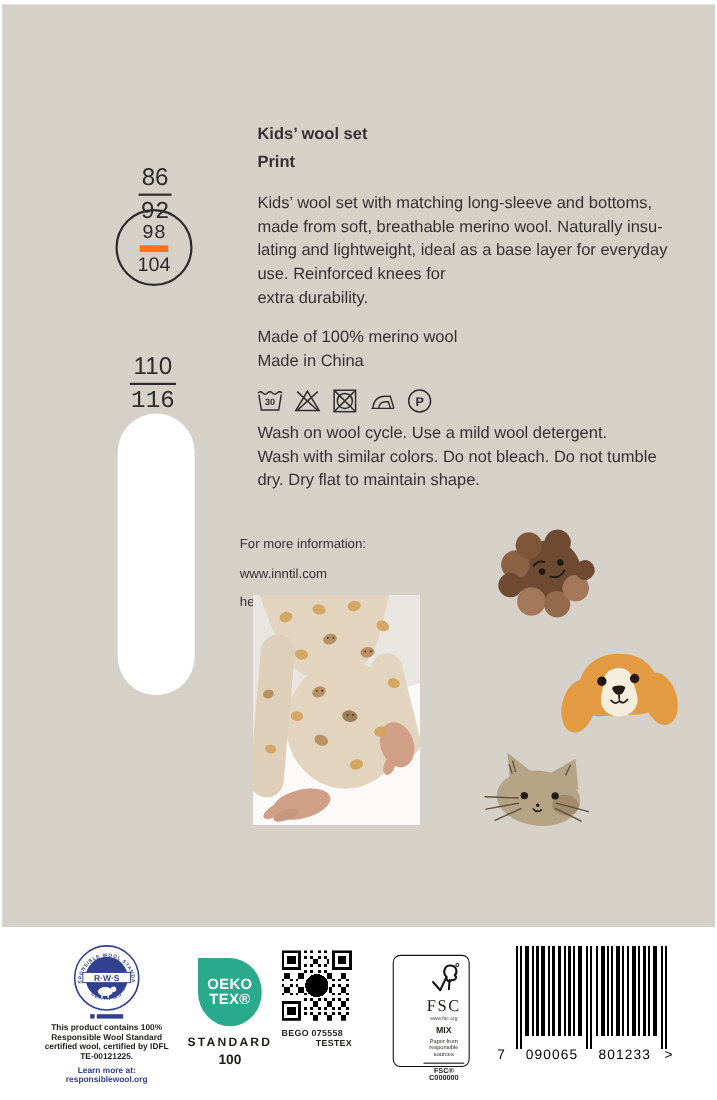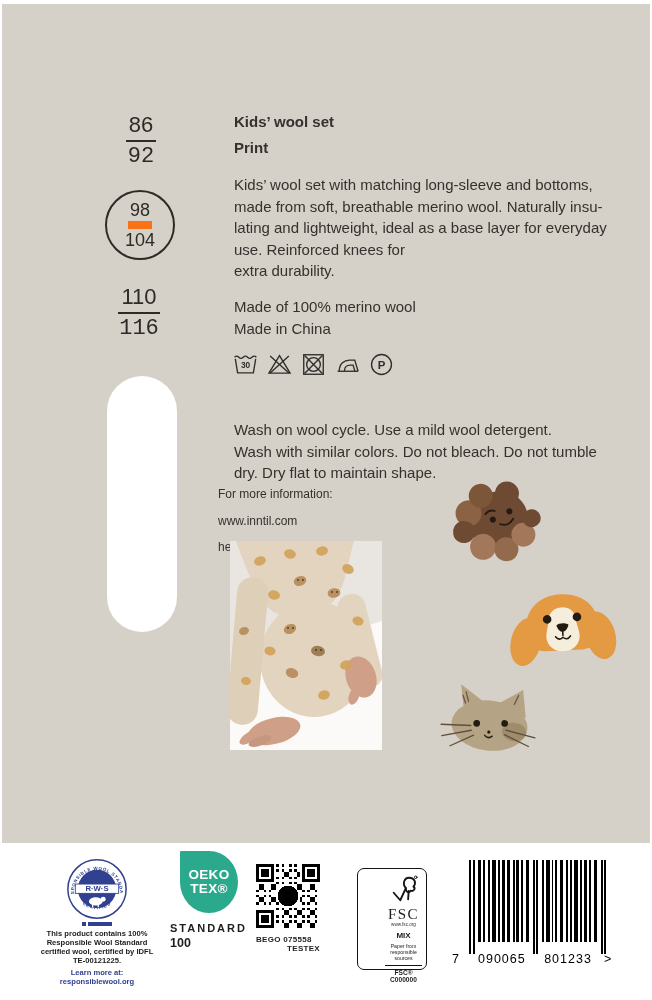--- a/index.html
+++ b/index.html
@@ -2,56 +2,56 @@
 <html><head>
 <meta charset="utf-8">
 <style>
   html,body{margin:0;padding:0;background:#ffffff;}
   #stage{position:relative;width:652px;height:1000px;background:#ffffff;overflow:hidden;
          font-family:"Liberation Sans",sans-serif;color:#34322e;}
   .card{position:absolute;left:2px;top:4px;width:648px;height:839px;background:#d5d0c8;}
   .pre{white-space:pre-line;}
 
   
-  .frac{position:absolute;text-align:center;font-size:22px;color:#2c2b28;}
+  .frac{position:absolute;text-align:center;font-size:22px;color:#2c2b28;margin-top:36px;}
   .frac .t{display:inline-block;border-bottom:2.5px solid #2c2b28;padding:0 3px 2px;}
   .frac .b{display:block;padding-top:2px;font-family:Liberation Mono, monospace;}
   .s1{left:97px;top:108px;width:84px;}
   .s3{left:95px;top:280px;width:84px;}
   .size-circle{position:absolute;left:103px;top:186px;width:66px;height:66px;border:2.5px solid #2c2b28;
                border-radius:50%;display:flex;align-items:center;justify-content:center;}
   .frac2{font-size:18px;text-align:center;color:#2c2b28;line-height:1;}
-  .frac2 .t{display:inline-block;border-bottom:8px solid #f97316;padding:0 2px 2px;}
+  .frac2 .t{display:inline-block;border-bottom:6px solid #f97316;padding:0 2px 2px;font-family:Liberation Mono, monospace;}
   .frac2 .b{display:block;padding-top:2px;}
 
   
   .title-block{position:absolute;left:232px;top:105px;font-size:15px;line-height:26px;font-weight:bold;}
   .desc{position:absolute;left:232px;top:170px;width:400px;font-size:15px;line-height:21.5px;}
   .made{position:absolute;left:232px;top:292px;font-size:15px;line-height:21.5px;}
   .care-icons{position:absolute;left:230px;top:347px;display:flex;gap:7px;align-items:center;}
   .care-icons svg{display:block;}
-  .care-text{position:absolute;left:232px;top:379px;width:410px;font-size:15px;line-height:21.5px;margin-top:36px;}
+  .care-text{position:absolute;left:232px;top:379px;width:410px;font-size:15px;line-height:21.5px;}
   .contact{position:absolute;left:216px;top:453px;font-size:12px;line-height:26.5px;margin-top:24px;}
 
   .pill{position:absolute;left:105px;top:372px;width:70px;height:256px;background:#ffffff;border-radius:35px;}
   .photo{position:absolute;left:228px;top:537px;width:152px;height:209px;}
   .animal{position:absolute;}
   .animal-poodle{left:446px;top:477px;width:96px;height:86px;}
   .animal-spaniel{left:503px;top:580px;width:115px;height:86px;}
   .animal-cat{left:436px;top:675px;width:104px;height:84px;}
 
   
   .strip{position:absolute;left:0;top:843px;width:652px;height:157px;background:#ffffff;color:#1d1d1b;}
   .rws{position:absolute;left:31px;top:15px;width:132px;text-align:center;}
   .rws svg{display:block;margin:0 auto;}
   .te-mark{margin:2px auto 3px;width:34px;height:4px;display:flex;gap:2px;justify-content:center;}
   .te-mark i{display:block;background:#31418f;height:4px;}
   .rws-desc{font-size:7.6px;line-height:9px;color:#1d1d1b;font-weight:bold;}
   .rws-learn{margin-top:3px;font-size:7.6px;line-height:9px;color:#31418f;font-weight:bold;}
-  .oeko{position:absolute;left:170px;top:8px;width:78px;text-align:left;}
+  .oeko{position:absolute;left:170px;top:28px;width:78px;text-align:center;}
   .oeko-drop{width:58px;height:62px;margin:0 auto;background:#2aa98c;border-radius:2% 52% 52% 52%;
              display:flex;flex-direction:column;align-items:center;justify-content:center;}
   .oeko-drop span{color:#ffffff;font-weight:bold;font-size:13.5px;line-height:14px;letter-spacing:.3px;}
   .oeko-standard{margin-top:9px;font-weight:bold;font-size:11px;letter-spacing:2px;}
   .oeko-100{font-weight:bold;font-size:12.5px;margin-top:2px;}
   .qrblock{position:absolute;left:256px;top:21px;width:64px;}
   .qrblock svg{display:block;background:#fff;}
   .qr-l1{margin-top:7px;font-size:8px;font-weight:bold;letter-spacing:.3px;}
   .qr-l2{font-size:8px;font-weight:bold;text-align:right;letter-spacing:.3px;}
   .fsc{position:absolute;left:357px;top:25px;width:70px;height:102px;border:1.3px solid #141414;border-radius:7px;

